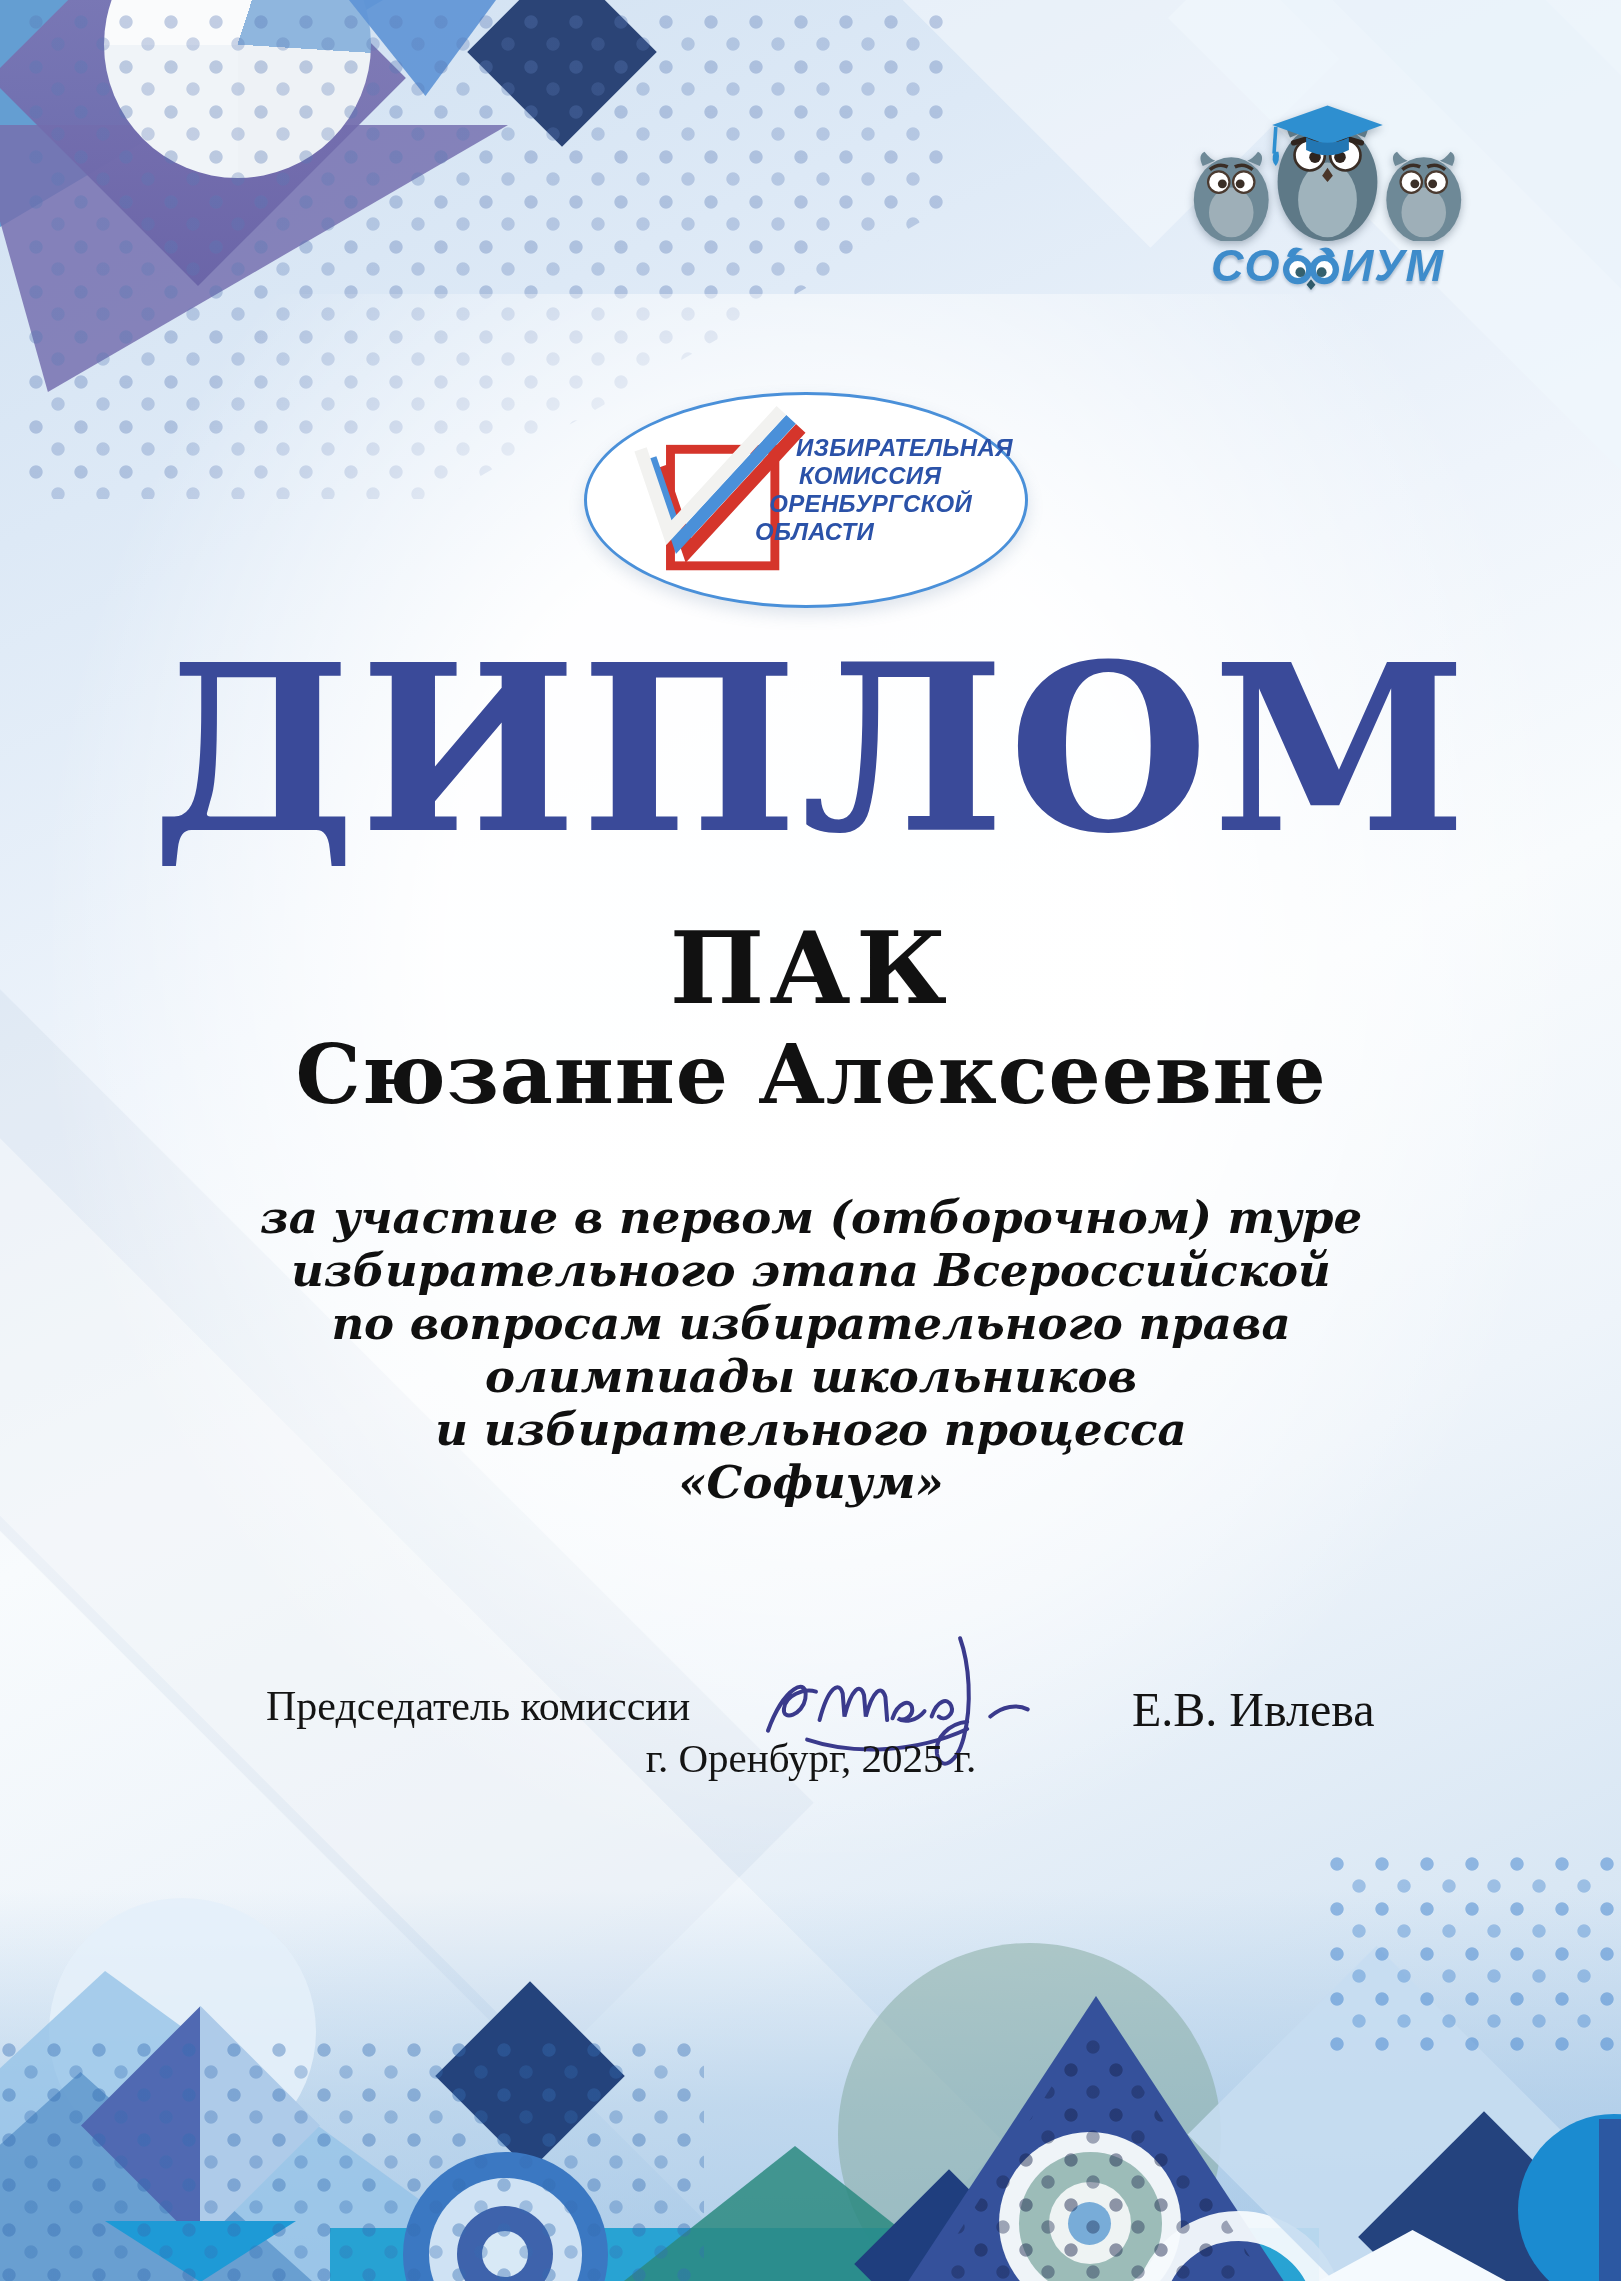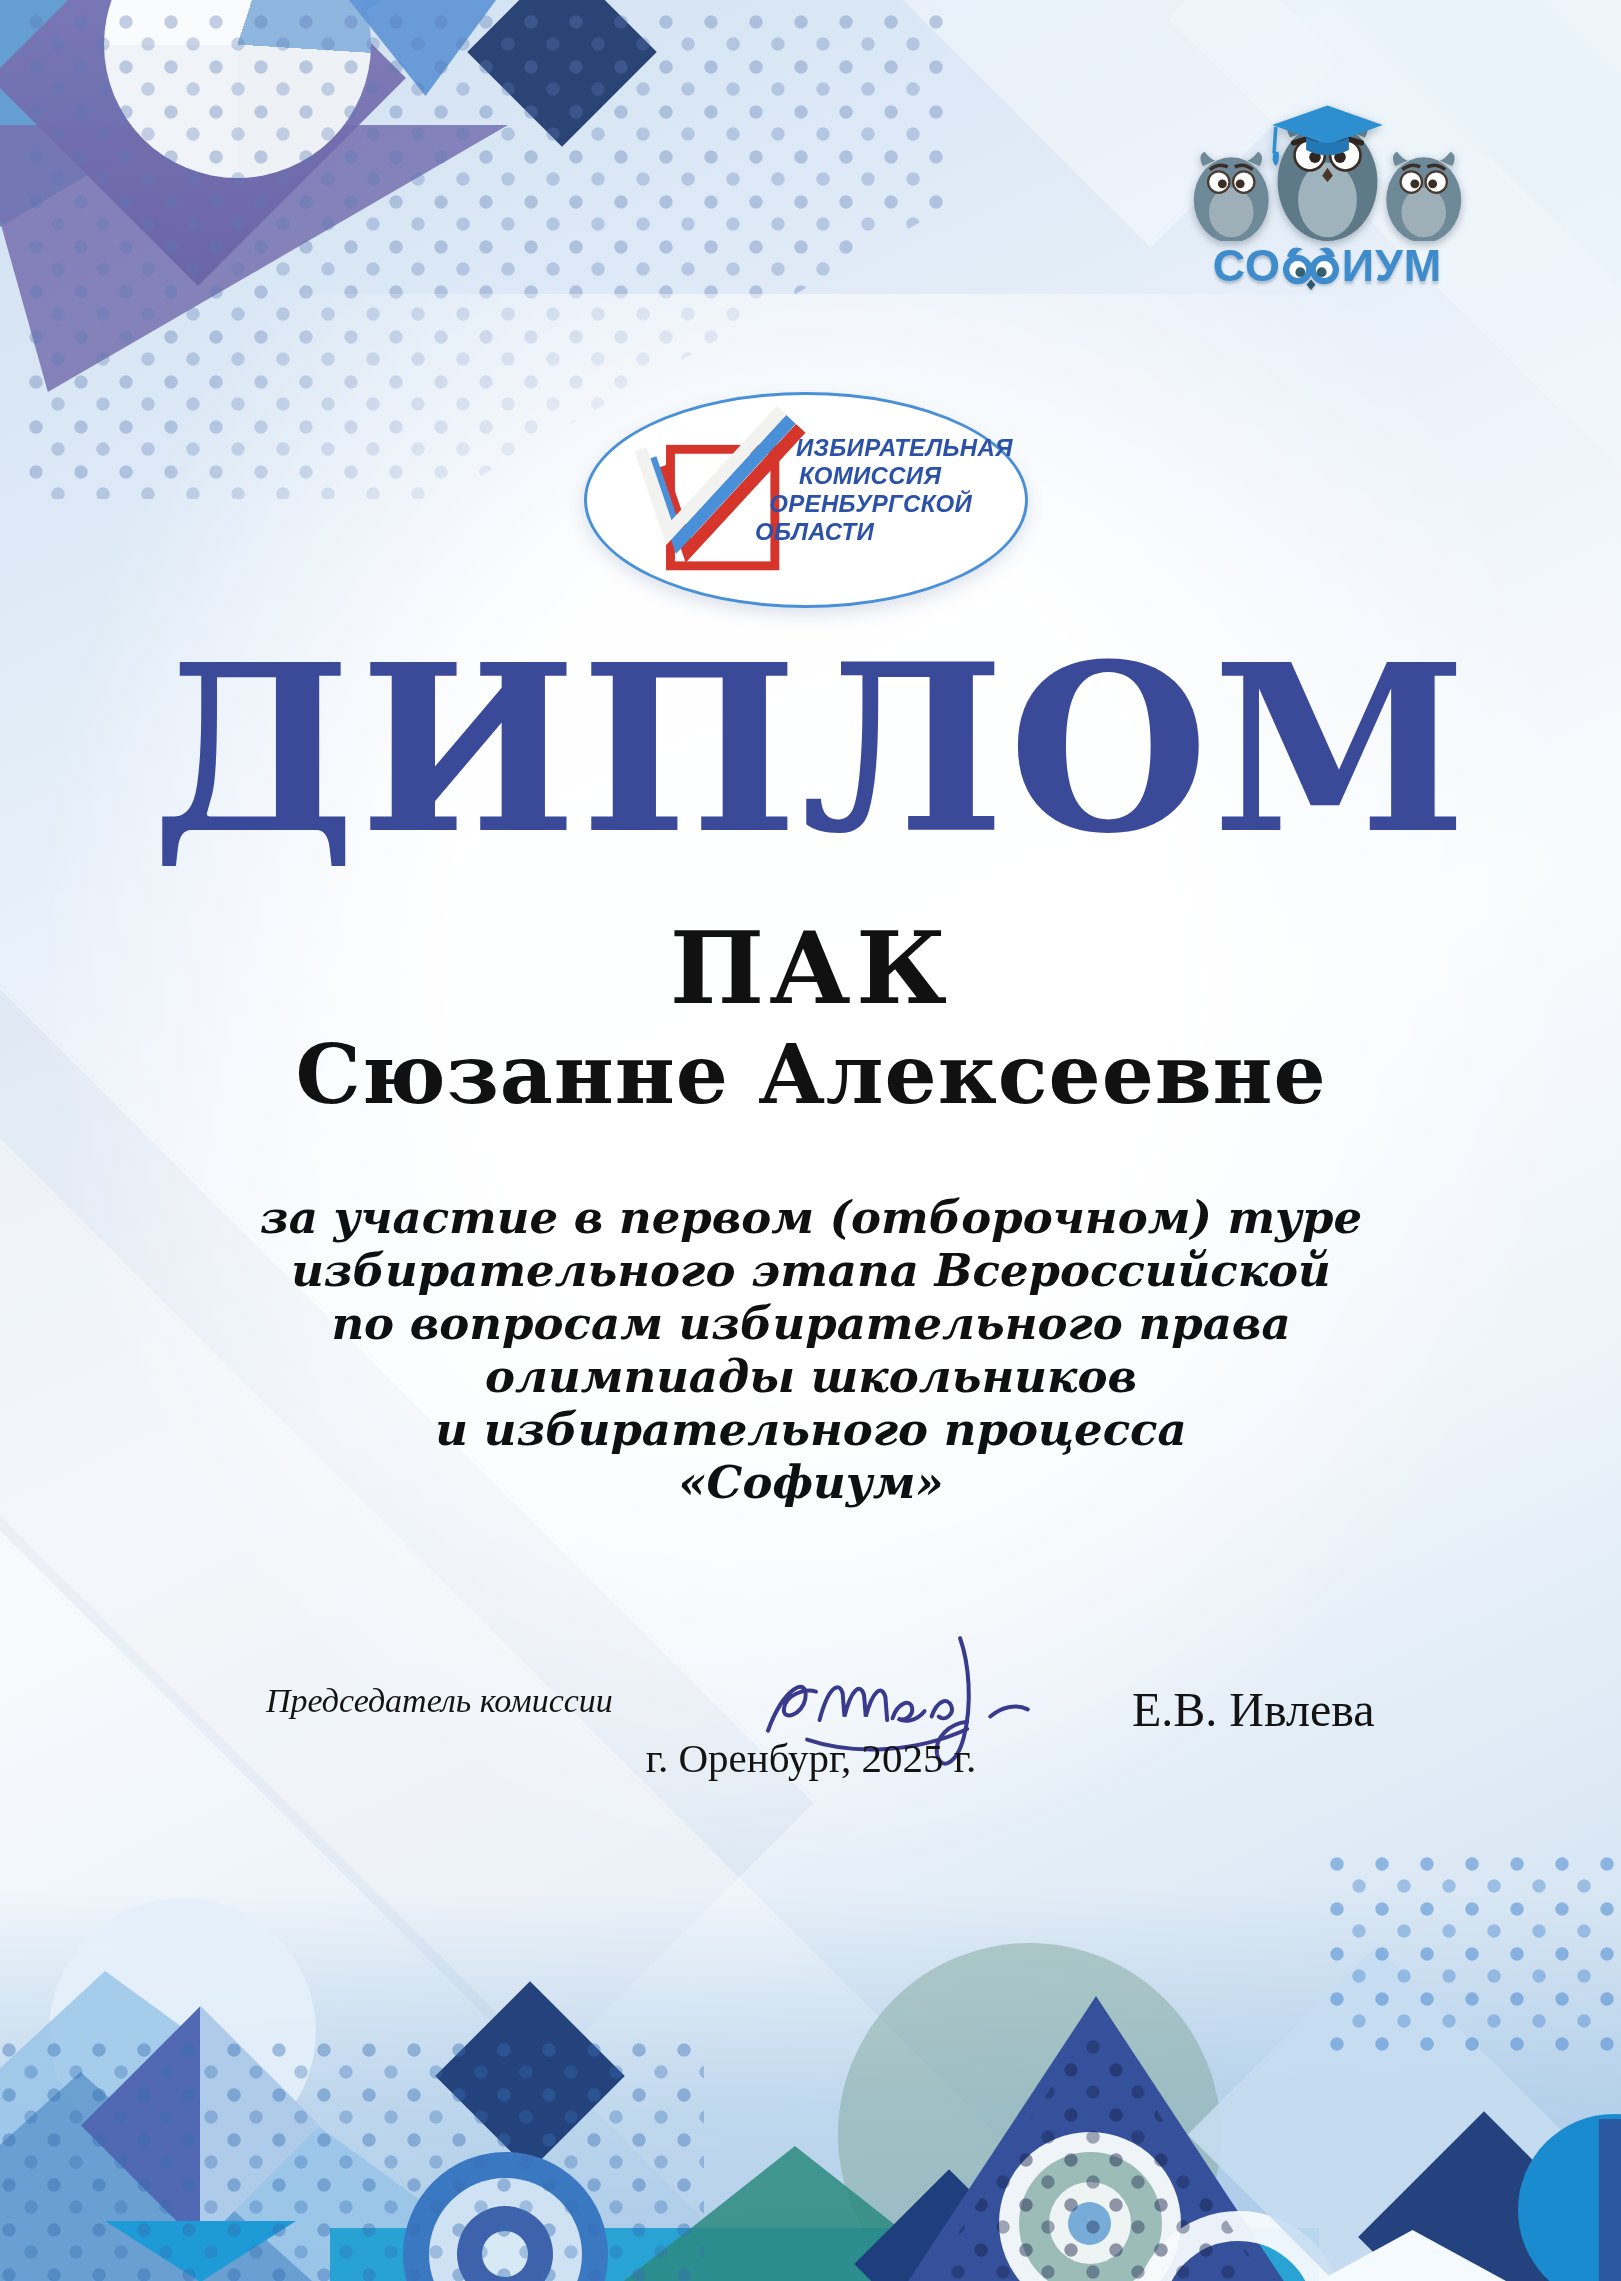--- a/index.html
+++ b/index.html
@@ -62,21 +62,21 @@
     background-image:radial-gradient(circle at 9px 9px,rgba(52,108,178,.4) 6.2px,transparent 7.1px),
       radial-gradient(circle at 31px 31px,rgba(52,108,178,.33) 6.2px,transparent 7.1px);}
   .dots-navy{left:927px;top:2016px;width:339px;height:266px;clip-path:polygon(50% 0,100% 100%,0 100%);
     background-image:radial-gradient(circle at 9px 9px,rgba(20,32,72,.45) 6.2px,transparent 7.1px),
       radial-gradient(circle at 31px 31px,rgba(20,32,72,.38) 6.2px,transparent 7.1px);}
   .dots-tr2{left:1328px;top:1855px;width:294px;height:200px;
     background-image:radial-gradient(circle at 9px 9px,rgba(64,130,205,.5) 6.2px,transparent 7.1px),
       radial-gradient(circle at 31px 31px,rgba(64,130,205,.4) 6.2px,transparent 7.1px);}
   
   .content{position:absolute;inset:0;z-index:5;}
-  .logo-sofium{position:absolute;left:1176px;top:100px;width:303px;text-align:center;}
+  .logo-sofium{position:absolute;left:1176px;top:100px;width:303px;text-align:center;font-style:italic;}
   .owls{filter:drop-shadow(0 3.6px 4.5px rgba(40,60,80,.35));}
   .sofium-word{display:flex;justify-content:center;align-items:flex-end;margin-top:-5.3px;
     font-family:"Liberation Sans",sans-serif;font-weight:bold;font-size:45px;color:#3E8CCB;
     letter-spacing:0.9px;text-shadow:0 2.7px 2.7px rgba(50,80,110,.3);}
   .sofium-word .glyph{margin:0 -2.7px 1.8px -2.7px;filter:drop-shadow(0 2.7px 1.8px rgba(50,80,110,.25));}
   .logo-commission{position:absolute;left:584px;top:392px;width:444px;height:216px;background:#fff;
     border:3.6px solid #4A90D9;border-radius:50%;box-shadow:0 7.1px 16px rgba(80,110,150,.18);box-sizing:border-box;}
   .check-svg{position:absolute;left:45px;top:9px;}
   .comm-lines{position:absolute;left:168px;top:39px;font-family:"Liberation Sans",sans-serif;
     font-weight:bold;font-style:italic;font-size:24px;line-height:28px;color:#2B52A8;letter-spacing:0.3px;white-space:nowrap;}
@@ -86,21 +86,21 @@
   .comm-lines .l4{margin-left:0;}
   .title{position:absolute;left:0;width:1622px;top:634px;text-align:center;
     font-family:"DejaVu Serif",serif;font-weight:bold;font-size:230px;line-height:1;
     color:#3A4A99;letter-spacing:3.6px;}
   .surname{position:absolute;left:0;width:1622px;top:918px;text-align:center;
     font-family:"DejaVu Serif",serif;font-weight:bold;font-size:100px;line-height:1;color:#111;letter-spacing:5.3px;}
   .fullname{position:absolute;left:0;width:1622px;top:1027px;text-align:center;
     font-family:"DejaVu Serif",serif;font-weight:bold;font-size:82px;line-height:1.15;color:#111;letter-spacing:0.9px;}
   .body-text{position:absolute;left:0;width:1622px;top:1191px;text-align:center;
     font-family:"DejaVu Serif",serif;font-weight:bold;font-style:italic;font-size:45px;line-height:53px;color:#101010;}
-  .sig-label{position:absolute;left:266px;top:1682px;font-size:34px;color:#141414;font-style:italic;}
+  .sig-label{position:absolute;left:266px;top:1682px;font-size:42px;color:#141414;}
   .sig-svg{position:absolute;left:757px;top:1624px;}
   .sig-name{position:absolute;left:1132px;top:1682px;font-size:48px;color:#141414;}
   .date{position:absolute;left:0;width:1622px;top:1734px;text-align:center;font-size:41px;color:#141414;}
 </style>
 </head>
 <body>
 
 <div class="page">
 
   <div>

